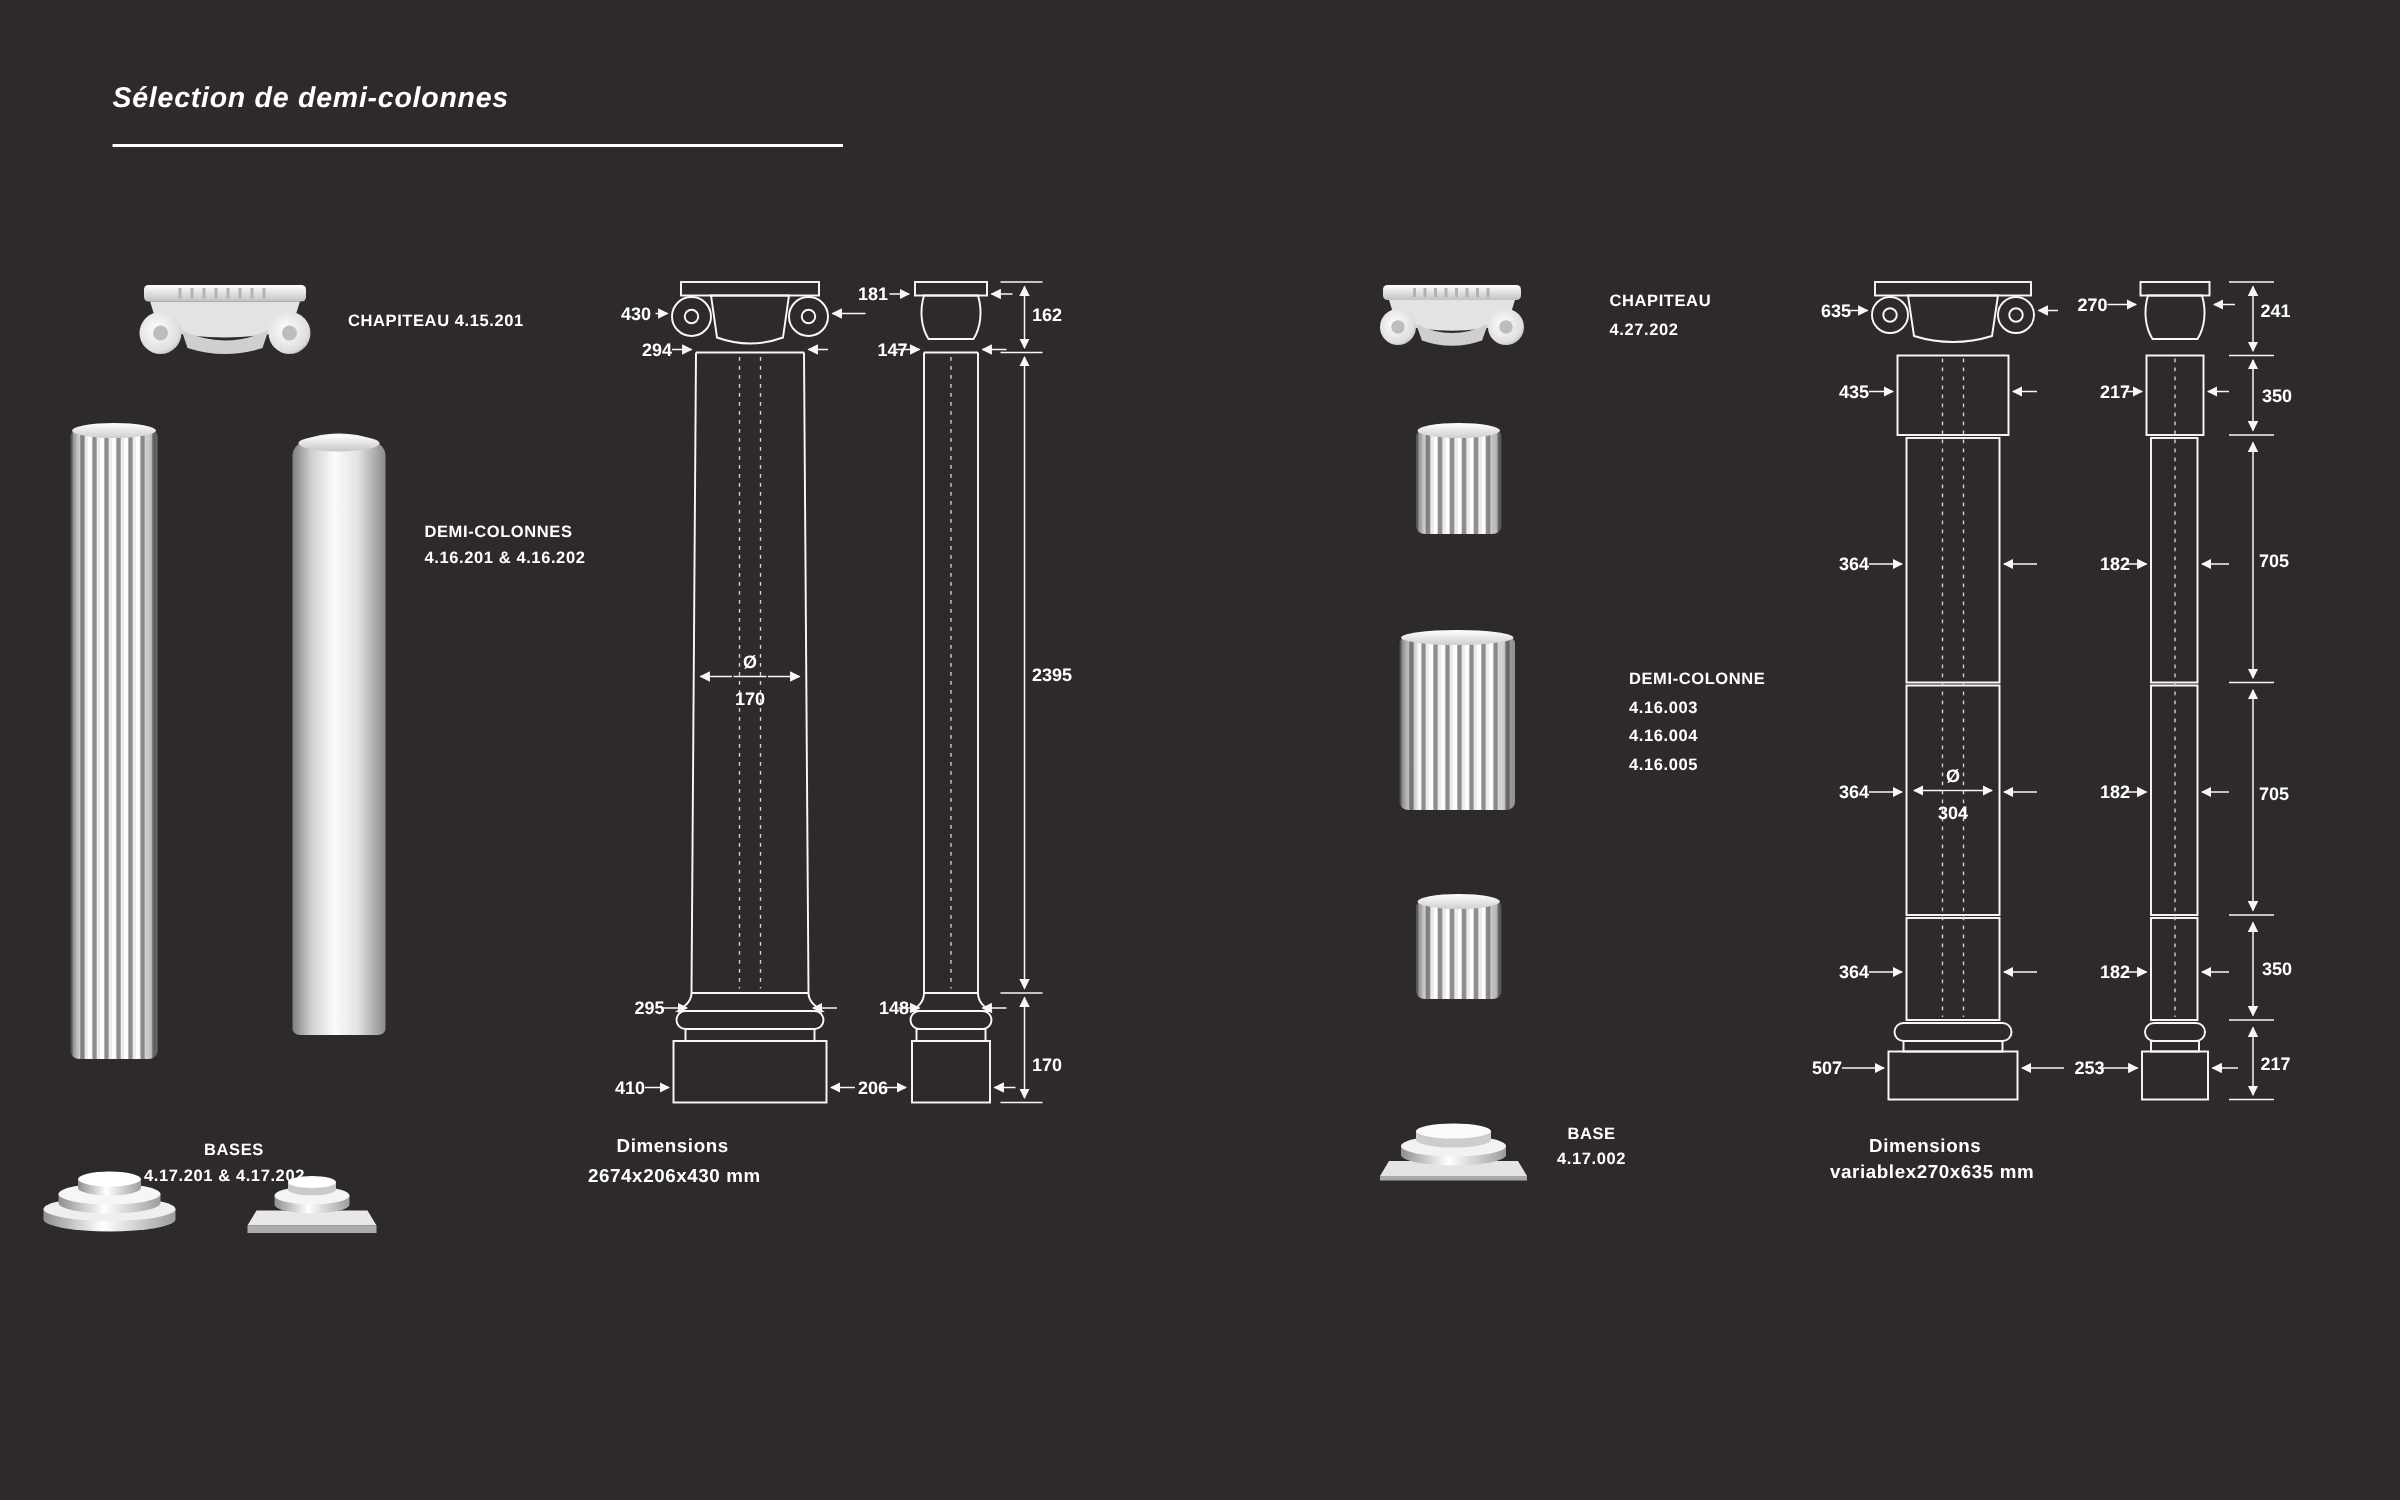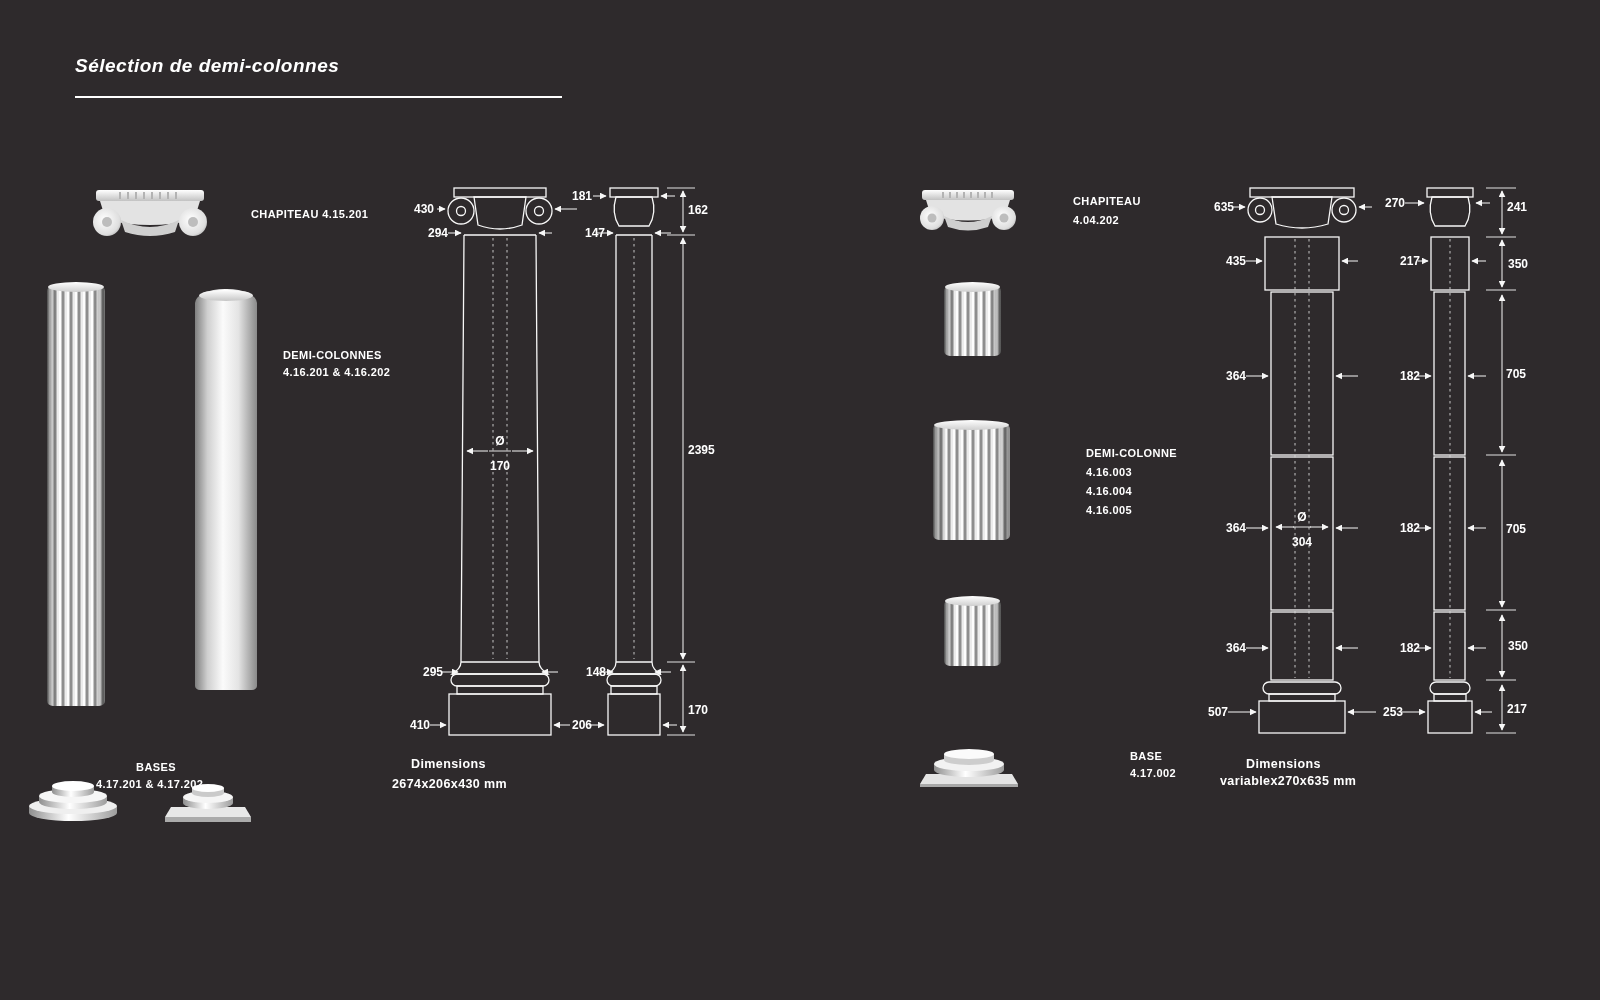--- a/index.html
+++ b/index.html
@@ -115,21 +115,21 @@
 
   <svg class="photo" style="left:163px; top:780px;" width="90" height="44" viewBox="0 0 90 44">
     <path d="M8 27 L82 27 L88 37 L2 37 Z" fill="#e8e8e8"></path>
     <path d="M2 37 L88 37 L88 42 L2 42 Z" fill="#ababab"></path>
     <path d="M20 17 L20 23 A25 6 0 0 0 70 23 L70 17 Z" fill="url(#gCyl)"></path>
     <ellipse cx="45" cy="17" rx="25" ry="6" fill="#f5f5f5"></ellipse>
     <path d="M29 8 L29 13 A16 4 0 0 0 61 13 L61 8 Z" fill="#cacaca"></path>
     <ellipse cx="45" cy="8" rx="16" ry="4" fill="#ffffff"></ellipse>
   </svg>
 
-  <div class="lbl" style="left:232px; top:208px;margin-left:19px;">CHAPITEAU 4.15.201</div>
+  <div class="lbl" style="left:232px; top:208px;">CHAPITEAU 4.15.201</div>
 
   <div class="lbl" style="left:283px; top:349px;">
     <div class="line">DEMI-COLONNES</div>
     <div class="line">4.16.201 &amp; 4.16.202</div>
   </div>
 
   <div class="lbl" style="left:96px; top:761px; width:120px;">
     <div class="line" style="text-align:center;">BASES</div>
     <div class="line">4.17.201 &amp; 4.17.202</div>
   </div>
@@ -257,31 +257,31 @@
     <path d="M8 30 L94 30 L100 40 L2 40 Z" fill="#e4e4e4"></path>
     <path d="M2 40 L100 40 L100 43 L2 43 Z" fill="#a8a8a8"></path>
     <path d="M16 20 L16 26 A35 7 0 0 0 86 26 L86 20 Z" fill="url(#gCyl)"></path>
     <ellipse cx="51" cy="20" rx="35" ry="7" fill="#f2f2f2"></ellipse>
     <path d="M26 10 L26 16 A25 5 0 0 0 76 16 L76 10 Z" fill="#cdcdcd"></path>
     <ellipse cx="51" cy="10" rx="25" ry="5" fill="#fbfbfb"></ellipse>
   </svg>
 
   <div class="lbl" style="left:1073px; top:195px;">
     <div class="line">CHAPITEAU</div>
-    <div class="line" style="margin-top:6px;">4.04.202</div>
+    <div class="line" style="margin-top:6px;">4.27.202</div>
   </div>
 
   <div class="lbl" style="left:1086px; top:447px;">
     <div class="line">DEMI-COLONNE</div>
     <div class="line" style="margin-top:6px;">4.16.003</div>
     <div class="line" style="margin-top:6px;">4.16.004</div>
     <div class="line" style="margin-top:6px;">4.16.005</div>
   </div>
 
-  <div class="lbl" style="left:1130px; top:750px;">
+  <div class="lbl" style="left:1038px; top:750px;text-align:center;">
     <div class="line">BASE</div>
     <div class="line">4.17.002</div>
   </div>
 
   <div class="lbl dims-lbl" style="left:1220px; top:758px;">
     <div class="line" style="margin-left:26px;">Dimensions</div>
     <div class="line" style="margin-top:4px;">variablex270x635 mm</div>
   </div>
 
   <svg class="drawing" style="left:1200px; top:180px;" width="360" height="580" viewBox="0 0 360 580">

